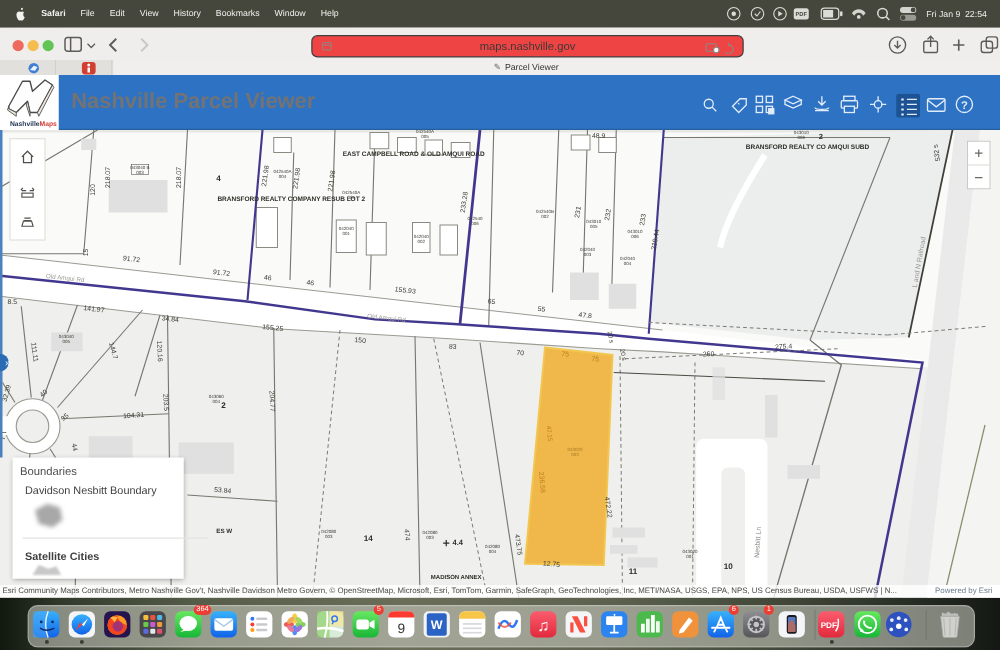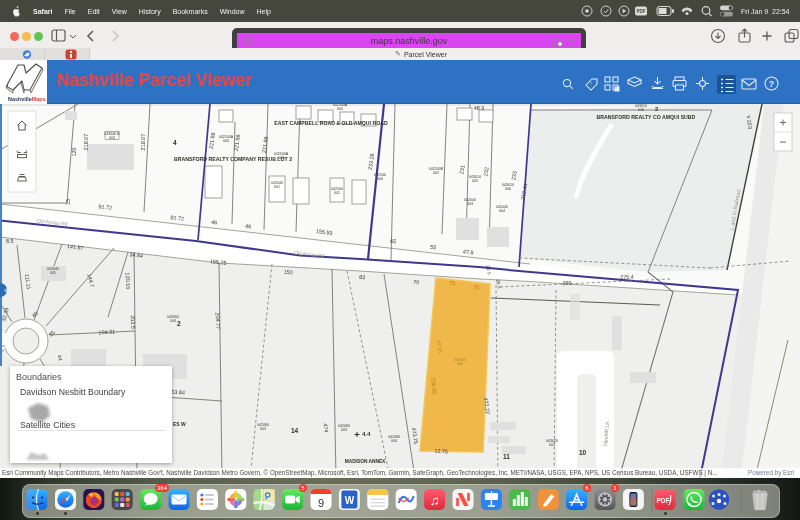--- a/index.html
+++ b/index.html
@@ -8,36 +8,36 @@
        background:linear-gradient(90deg,#10180f 0%,#31392b 6%,#565d49 20%,#6a6e59 40%,#5e6350 60%,#3e4536 80%,#1d231c 96%,#131812 100%);}
   .abs{position:absolute;}
   
   #menubar{left:0;top:0;width:800px;height:22px;background:#45473d;color:#f2f2ee;
            font-size:7px;display:flex;align-items:center;}
   #menubar .mi{margin:0 6px;}
   #menubar .b{font-weight:bold;}
   
   #toolbar{left:0;top:22px;width:800px;height:26px;background:#f0eeec;border-bottom:1px solid #dddbd8;}
   .tl{width:9px;height:9px;border-radius:50%;position:absolute;top:32px;}
-  #urlpill{position:absolute;left:232px;top:28px;width:344px;height:16px;background:#d946ef;
-           border:5px solid #404040;border-radius:5px;font-size:9px;color:#3a3a38;
+  #urlpill{position:absolute;left:249px;top:28px;width:344px;height:16px;background:#ef4444;
+           border:1px solid #404040;border-radius:5px;font-size:9px;color:#3a3a38;
            display:flex;align-items:center;justify-content:center;}
   
   #tabbar{left:0;top:48px;width:800px;height:12px;background:#eceae8;font-size:7px;color:#444;}
   .pintab{position:absolute;top:48px;width:44px;height:12px;background:#e2e0dd;border-right:1px solid #d2d0cd;}
   #activetab{position:absolute;left:91px;top:48px;width:660px;height:12px;background:#f0efed;
              display:flex;align-items:center;justify-content:center;font-size:7px;color:#333;}
   
   #appheader{left:0;top:60px;width:800px;height:44px;background:#2e72c4;border-bottom:1px solid #25619f;box-sizing:border-box;}
   #logo{position:absolute;left:0;top:60px;width:47px;height:44px;background:#fff;}
-  #apptitle{position:absolute;left:57px;top:70px;color:#ef4444;font-size:17.5px;font-weight:bold;letter-spacing:0px;}
+  #apptitle{position:absolute;left:57px;top:70px;color:#737373;font-size:17.5px;font-weight:bold;letter-spacing:0px;}
   
   #map{left:0;top:104px;width:800px;height:374px;background:#f4f4f2;}
   
-  #panel{left:10px;top:366px;width:162px;height:97px;background:#fff;box-shadow:0 1px 4px rgba(0,0,0,0.35);
+  #panel{left:10px;top:366px;width:137px;height:97px;background:#fff;box-shadow:0 1px 4px rgba(0,0,0,0.35);
          color:#4d4d4d;}
   
   #attrib{left:0;top:468px;width:800px;height:10px;background:rgba(255,255,255,0.78);
           font-size:6.3px;color:#4a4a4a;white-space:nowrap;overflow:hidden;line-height:10px;padding-left:2px;}
   #poweredby{left:742px;top:468px;width:58px;height:10px;background:rgba(255,255,255,0.92);
              font-size:6.3px;color:#6b7b8f;line-height:10px;text-align:center;}
   
   #dock{left:22px;top:484px;width:756px;height:32px;background:rgba(208,209,198,0.55);
         border:0.5px solid rgba(255,255,255,0.3);border-radius:8px;}
   .badge{position:absolute;background:#ec3e32;color:#fff;border-radius:7px;font-size:6px;
@@ -534,21 +534,21 @@
   </g>
 </svg>
 
 <div id="panel" class="abs">
   <div style="position:absolute;left:6px;top:6px;font-size:9px;">Boundaries</div>
   <div style="position:absolute;left:10px;top:21px;font-size:8.7px;color:#3f3f3f;">Davidson Nesbitt Boundary</div>
   <svg style="position:absolute;left:14px;top:34px;" width="36" height="26" viewBox="0 0 36 26">
     <path d="M4 8 L14 3 L24 6 L26 16 L18 22 L7 19 Z" fill="#999" opacity="0.85" filter="blur(1.5px)"></path>
   </svg>
   <div style="position:absolute;left:8px;top:64px;width:148px;border-top:1px solid #e3e3e3;"></div>
-  <div style="position:absolute;left:10px;top:54px;font-size:8.7px;color:#3f3f3f;">Satellite Cities</div>
+  <div style="position:absolute;left:10px;top:74px;font-size:8.7px;color:#3f3f3f;font-weight:bold;">Satellite Cities</div>
   <svg style="position:absolute;left:13px;top:84px;" width="32" height="13" viewBox="0 0 32 13">
     <path d="M3 10 L8 2 L16 5 L22 3 L26 10 Z" fill="#bbb" opacity="0.8" filter="blur(1px)"></path>
   </svg>
 </div>
 
 <div id="attrib" class="abs">Esri Community Maps Contributors, Metro Nashville Gov't, Nashville Davidson Metro Govern, © OpenStreetMap, Microsoft, Esri, TomTom, Garmin, SafeGraph, GeoTechnologies, Inc, METI/NASA, USGS, EPA, NPS, US Census Bureau, USDA, USFWS | N...</div>
 <div id="poweredby" class="abs">Powered by Esri</div>
 
 <div id="dock" class="abs"></div>
 <svg class="abs" style="left:22px;top:484px;" width="756" height="32" viewBox="0 0 756 32">

